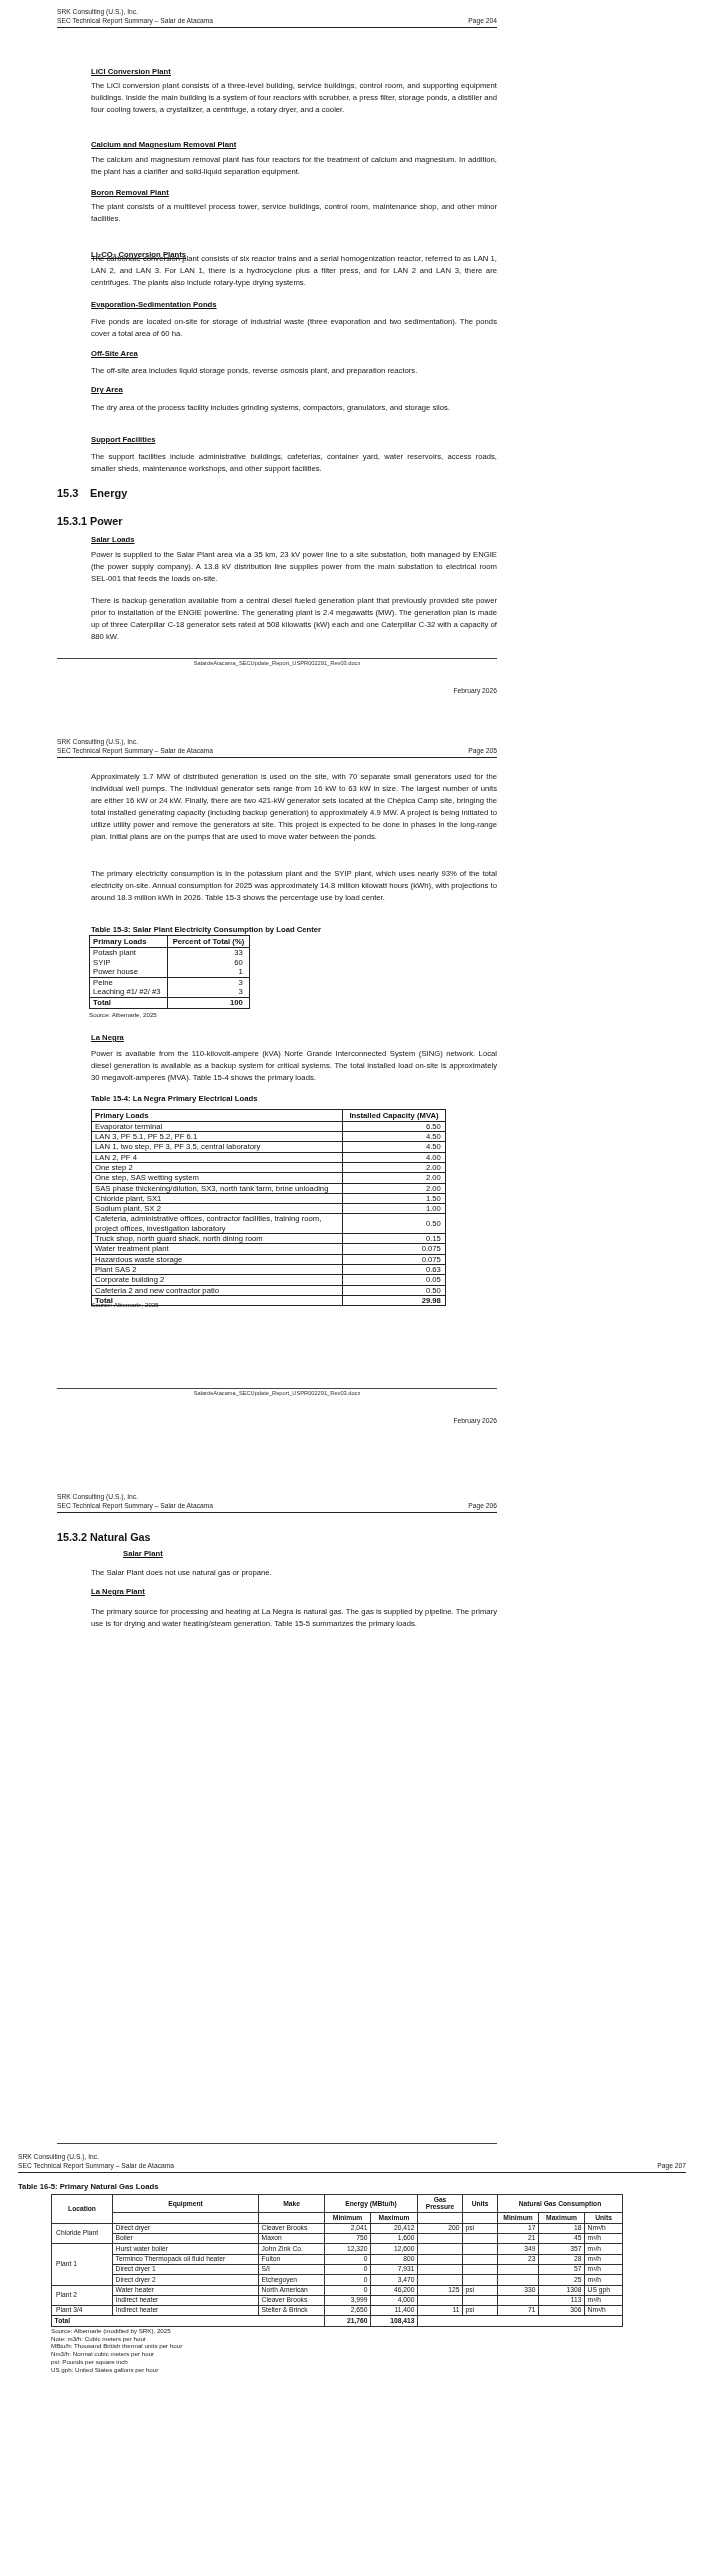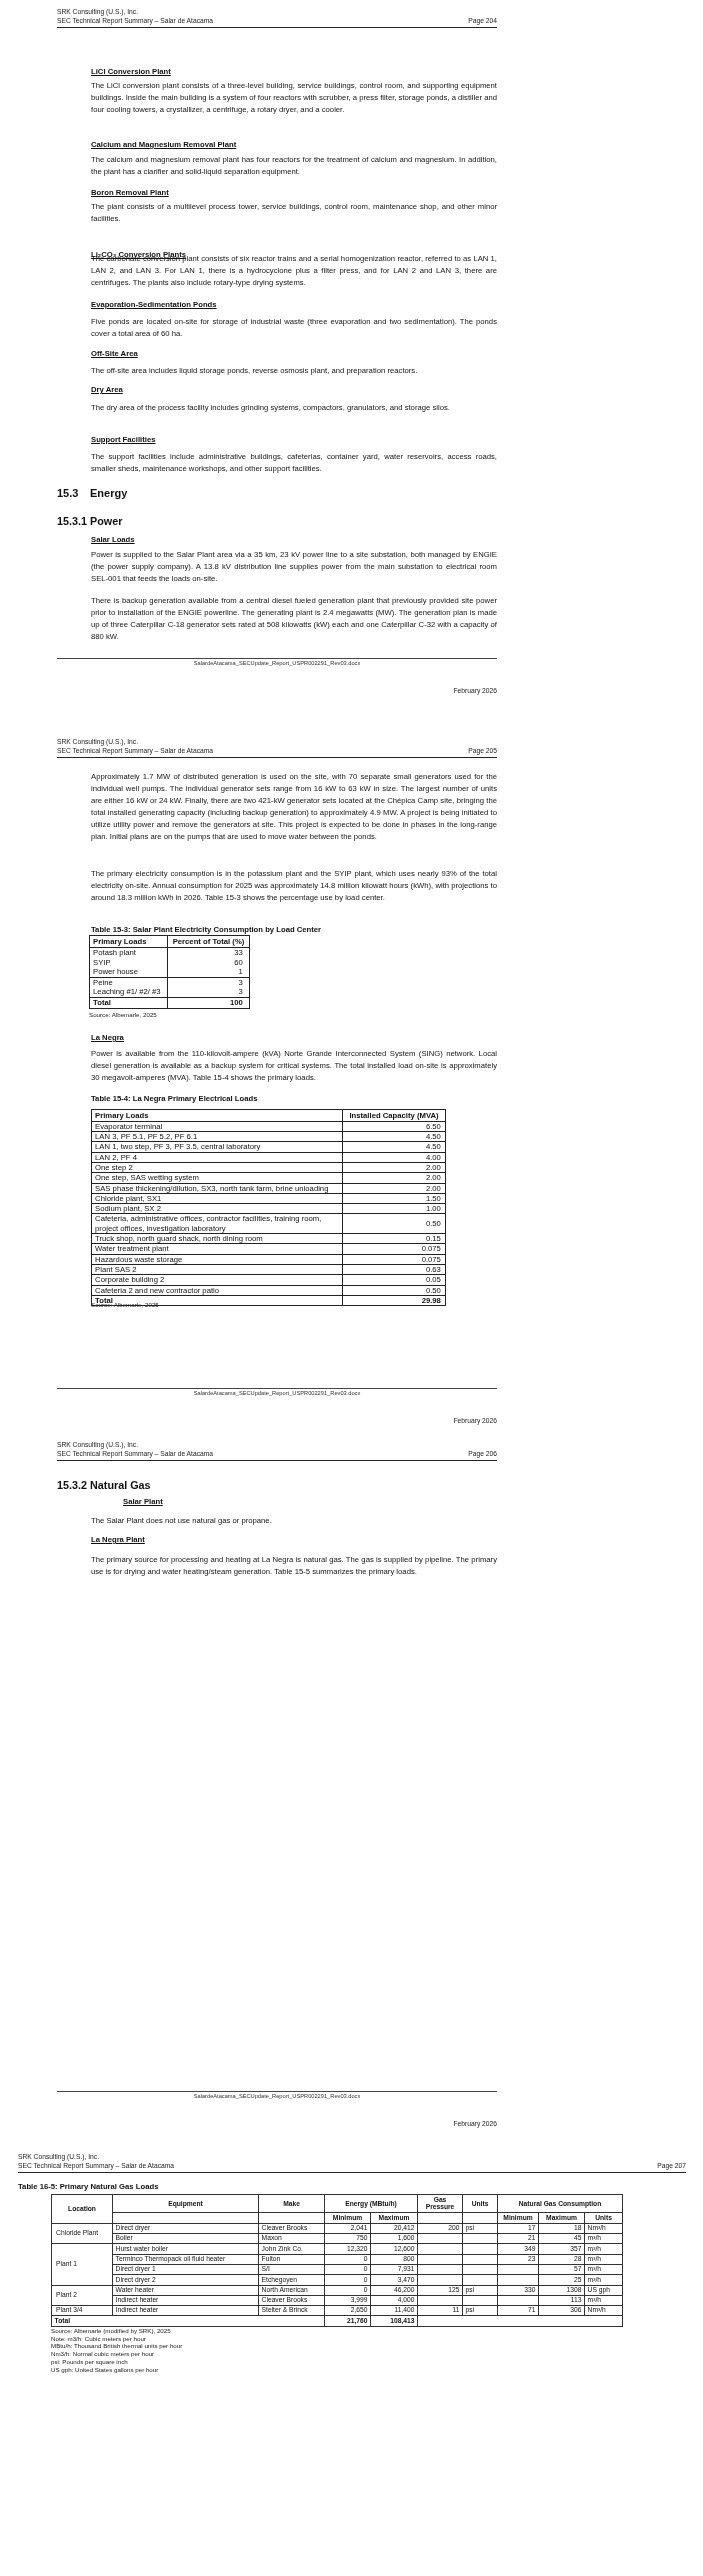--- a/index.html
+++ b/index.html
@@ -236,21 +236,21 @@
           </tr>
         </tbody>
     </table>
     <div class="abs src-note" style="top:571px;left:91px;">Source: Albemarle, 2025</div>
 
     <div class="abs foot-rule" style="top:658px;left:57px;width:440px;"></div>
     <div class="abs foot-file" style="top:660px;left:57px;width:440px;">SalardeAtacama_SECUpdate_Report_USPR002291_Rev03.docx</div>
     <div class="abs foot-date" style="top:687px;left:57px;width:440px;">February 2026</div>
   </div>
 
-  <div class="page" style="top:1433px;height:713px;">
+  <div class="page" style="top:1485px;height:713px;">
     <div class="abs hdr-small" style="top:8.2px;left:57px;">SRK Consulting (U.S.), Inc.</div>
     <div class="abs hdr-row" style="top:17px;left:57px;width:440px;">
       <span class="hdr-small">SEC Technical Report Summary – Salar de Atacama</span>
       <span class="hdr-small">Page 206</span>
     </div>
 
     <div class="abs h-mid" style="top:46px;left:57px;">
       <span class="h-num">15.3.2</span><span>Natural Gas</span>
     </div>
 

